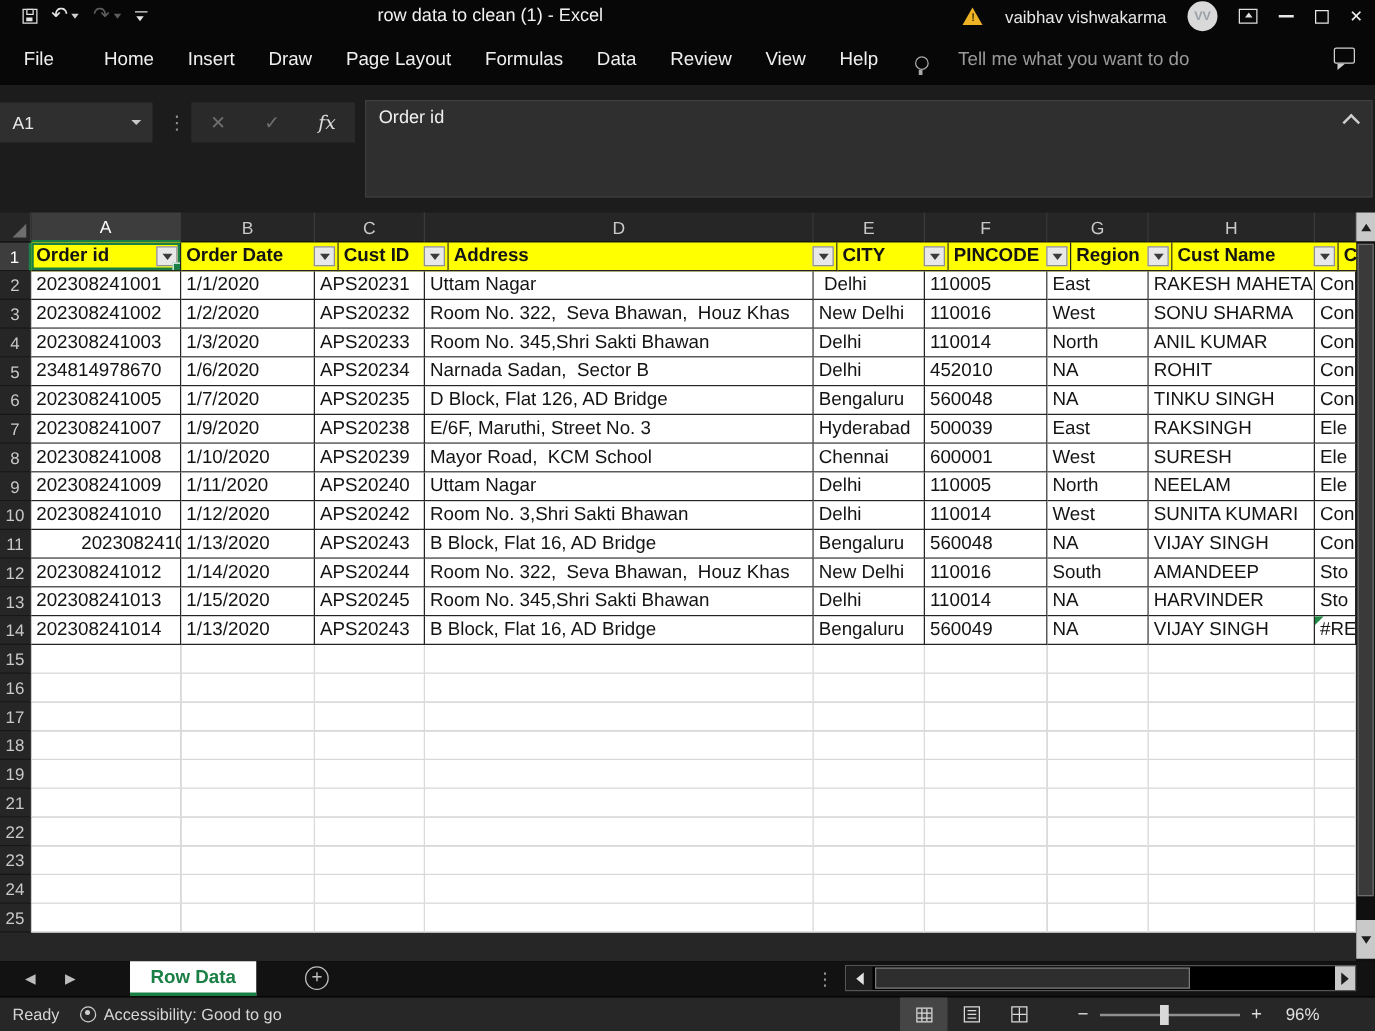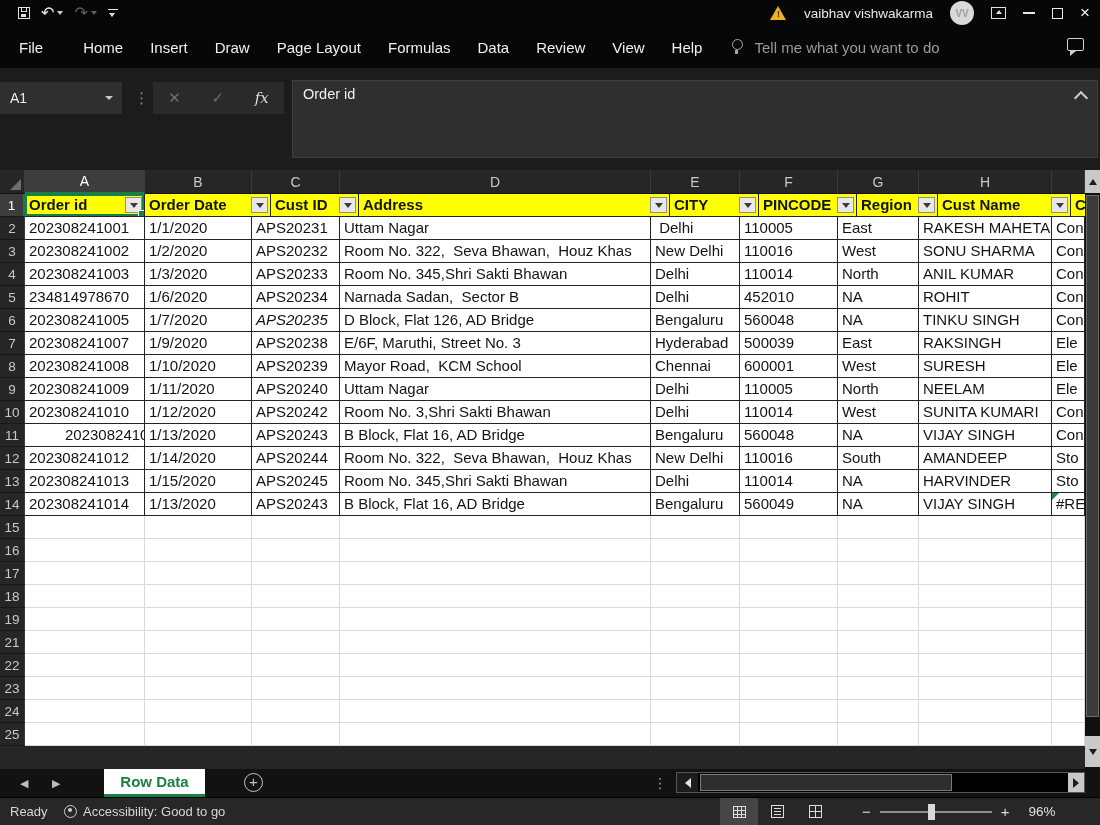--- a/index.html
+++ b/index.html
@@ -33,21 +33,21 @@
   .icon-ribbonopts::before{content:'';margin-top:2px;width:0;height:0;border-left:3px solid transparent;border-right:3px solid transparent;border-bottom:4px solid #e0e0e0;}
   .win-min{width:12px;height:2px;background:#e8e8e8;}
   .win-max{width:11px;height:11px;border:1.5px solid #e8e8e8;box-sizing:border-box;}
   .win-close{color:#f2f2f2;font-size:17px;line-height:26px;}
 
   
   .menubar{position:absolute;left:0;top:26px;width:1100px;height:42px;display:flex;align-items:center;}
   #ribbon-tabs{display:flex;gap:27px;margin-left:19px;color:#f0f0f0;font-size:15px;}
   .rtab{cursor:default;}
   .rtab-file{margin-right:13px;}
-  .tellme{display:flex;align-items:flex-start;gap:11px;margin-left:30px;}
+  .tellme{display:flex;align-items:flex-end;gap:23px;margin-left:30px;}
   .icon-bulb{width:11px;height:11px;border:1.5px solid #a8a8a8;border-radius:50%;position:relative;box-sizing:border-box;}
   .icon-bulb::after{content:'';position:absolute;left:2px;bottom:-5px;width:3px;height:3.5px;background:#a8a8a8;}
   .tellme-text{color:#9a9a9a;font-size:15px;}
   .icon-comment{position:absolute;right:16px;top:12px;width:17px;height:13px;border:1.5px solid #d0d0d0;border-radius:2px;box-sizing:border-box;}
   .icon-comment::after{content:'';position:absolute;left:2px;bottom:-6px;width:0;height:0;border-top:5px solid #d0d0d0;border-right:6px solid transparent;}
 
   
   .fstrip{position:absolute;left:0;top:68px;width:1100px;height:102px;background:#1c1c1c;}
   .namebox{position:absolute;left:0;top:14px;width:122px;height:32px;background:#2f2f2f;display:flex;align-items:center;
            padding-left:10px;box-sizing:border-box;color:#eaeaea;font-size:14px;}
@@ -143,20 +143,21 @@
       <span class="qat-group">
         <span class="glyph-undo">↶</span>
         <i class="chev-dn"></i>
       </span>
       <span class="qat-group">
         <span class="glyph-redo">↷</span>
         <i class="chev-dn dim"></i>
       </span>
       <span class="icon-qat"></span>
     </div>
+    <span class="wtitle">row data to clean (1)  -  Excel</span>
     <div class="tright">
       <span class="warn">
           <i></i>
           <b>!</b>
         </span>
       <span class="uname">vaibhav vishwakarma</span>
       <span class="avatar">VV</span>
       <span class="icon-ribbonopts"></span>
       <span class="win-min"></span>
       <span class="win-max"></span>
@@ -273,21 +274,21 @@
         <div class="cell" style="width: 89px;">Delhi</div>
         <div class="cell" style="width: 98px;">452010</div>
         <div class="cell" style="width: 81px;">NA</div>
         <div class="cell" style="width: 133px;">ROHIT</div>
         <div class="cell" style="width: 33px;">Con</div>
       </div>
       <div class="grow">
         <div class="rowhdr">6</div>
         <div class="cell" style="width: 120px;">202308241005</div>
         <div class="cell" style="width: 107px;">1/7/2020</div>
-        <div class="cell" style="width: 88px; font-style: italic;">APS20235</div>
+        <div class="cell" style="width: 88px;">APS20235</div>
         <div class="cell" style="width: 311px;">D Block, Flat 126, AD Bridge</div>
         <div class="cell" style="width: 89px;">Bengaluru</div>
         <div class="cell" style="width: 98px;">560048</div>
         <div class="cell" style="width: 81px;">NA</div>
         <div class="cell" style="width: 133px;">TINKU SINGH</div>
         <div class="cell" style="width: 33px;">Con</div>
       </div>
       <div class="grow">
         <div class="rowhdr">7</div>
         <div class="cell" style="width: 120px;">202308241007</div>

